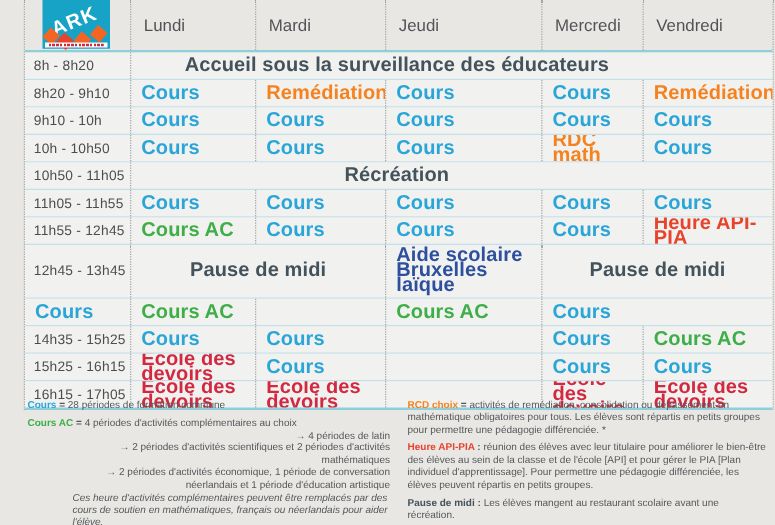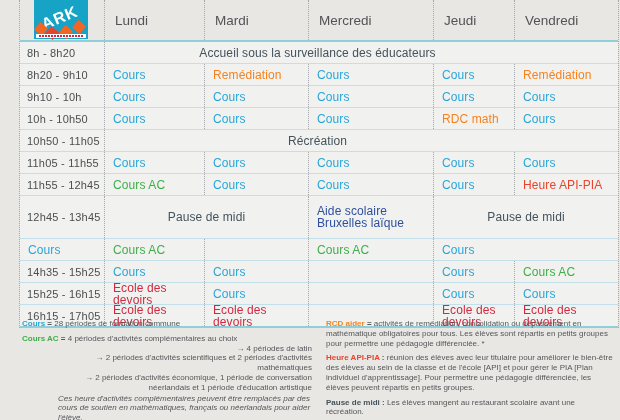--- a/index.html
+++ b/index.html
@@ -30,21 +30,21 @@
     overflow:hidden;white-space:pre-line;
   }
   .row .cell:first-child{border-left:none;}
   .time-cell{
     padding-left:7px;font-size:11px;color:#4c4d4f;letter-spacing:.2px;
   }
   .day-head{
     padding-left:10px;font-size:13.5px;color:#525356;
   }
   .day-cell{
-    padding-left:8px;font-size:12px;font-weight:normal;line-height:12px;letter-spacing:.1px;
+    padding-left:8px;font-size:16px;font-weight:bold;line-height:12px;letter-spacing:.1px;
   }
   .day-cell.center{justify-content:center;padding-left:0;}
   .day-cell.span5{padding-right:88px;}
   
   .logo{position:relative;width:54px;height:39px;background:#16a3c6;margin-left:14px;align-self:flex-start;}
   .logo-text{
     position:absolute;left:7px;top:9px;
     transform:rotate(-22deg);
     color:#ffffff;font-weight:bold;font-size:16px;letter-spacing:1px;
   }
@@ -83,22 +83,22 @@
           <span class="logo-text">ARK</span>
           <div class="diamond d1"></div>
           <div class="diamond d2"></div>
           <div class="diamond d3"></div>
           <div class="diamond d4"></div>
           <div class="logo-strip"></div>
         </div>
       </div>
       <div class="cell day-head">Lundi</div>
       <div class="cell day-head">Mardi</div>
+      <div class="cell day-head">Jeudi</div>
       <div class="cell day-head">Mercredi</div>
-      <div class="cell day-head">Jeudi</div>
       <div class="cell day-head">Vendredi</div>
     </div>
     <div id="rows">
         <div class="row body">
           <div class="cell time-cell">8h - 8h20</div>
           <div class="cell day-cell center span5" style="grid-column: span 5; color: rgb(68, 82, 91);">Accueil sous la surveillance des éducateurs</div>
         </div>
         <div class="row body">
           <div class="cell time-cell">8h20 - 9h10</div>
           <div class="cell day-cell" style="color: rgb(42, 165, 216);">Cours</div>
@@ -194,21 +194,21 @@
           <div class="lg-bullets">
             <div class="lg-bullet">→ 4 périodes de latin</div>
             <div class="lg-bullet">→ 2 périodes d'activités scientifiques et 2 périodes d'activités mathématiques</div>
             <div class="lg-bullet">→ 2 périodes d'activités économique, 1 période de conversation néerlandais et 1 période d'éducation artistique</div>
           </div>
           <div class="lg-note">Ces heure d'activités complémentaires peuvent être remplacés par des cours de soutien en mathématiques, français ou néerlandais pour aider l'élève.</div>
         </div>
       </div>
     <div class="legend-col right" id="legend-right">
         <div class="lg-block">
-          <div><span class="lg-term" style="color: rgb(245, 130, 31);">RCD aider</span><span class="lg-sep"> = </span><span class="lg-text">activités de remédiation, consolidation ou dépassement en mathématique obligatoires pour tous. Les élèves sont répartis en petits groupes pour permettre une pédagogie différenciée. *</span></div>
+          <div><span class="lg-term" style="color: rgb(245, 130, 31);">RCD choix</span><span class="lg-sep"> = </span><span class="lg-text">activités de remédiation, consolidation ou dépassement en mathématique obligatoires pour tous. Les élèves sont répartis en petits groupes pour permettre une pédagogie différenciée. *</span></div>
         </div>
         <div class="lg-block">
           <div><span class="lg-term" style="color: rgb(232, 67, 45);">Heure API-PIA</span><span class="lg-sep"> : </span><span class="lg-text">réunion des élèves avec leur titulaire pour améliorer le bien-être des élèves au sein de la classe et de l'école [API] et pour gérer le PIA [Plan individuel d'apprentissage]. Pour permettre une pédagogie différenciée, les élèves peuvent répartis en petits groupes.</span></div>
         </div>
         <div class="lg-block">
           <div><span class="lg-term" style="color: rgb(68, 82, 91);">Pause de midi</span><span class="lg-sep"> : </span><span class="lg-text">Les élèves mangent au restaurant scolaire avant une récréation.</span></div>
         </div>
       </div>
   </div>
 

